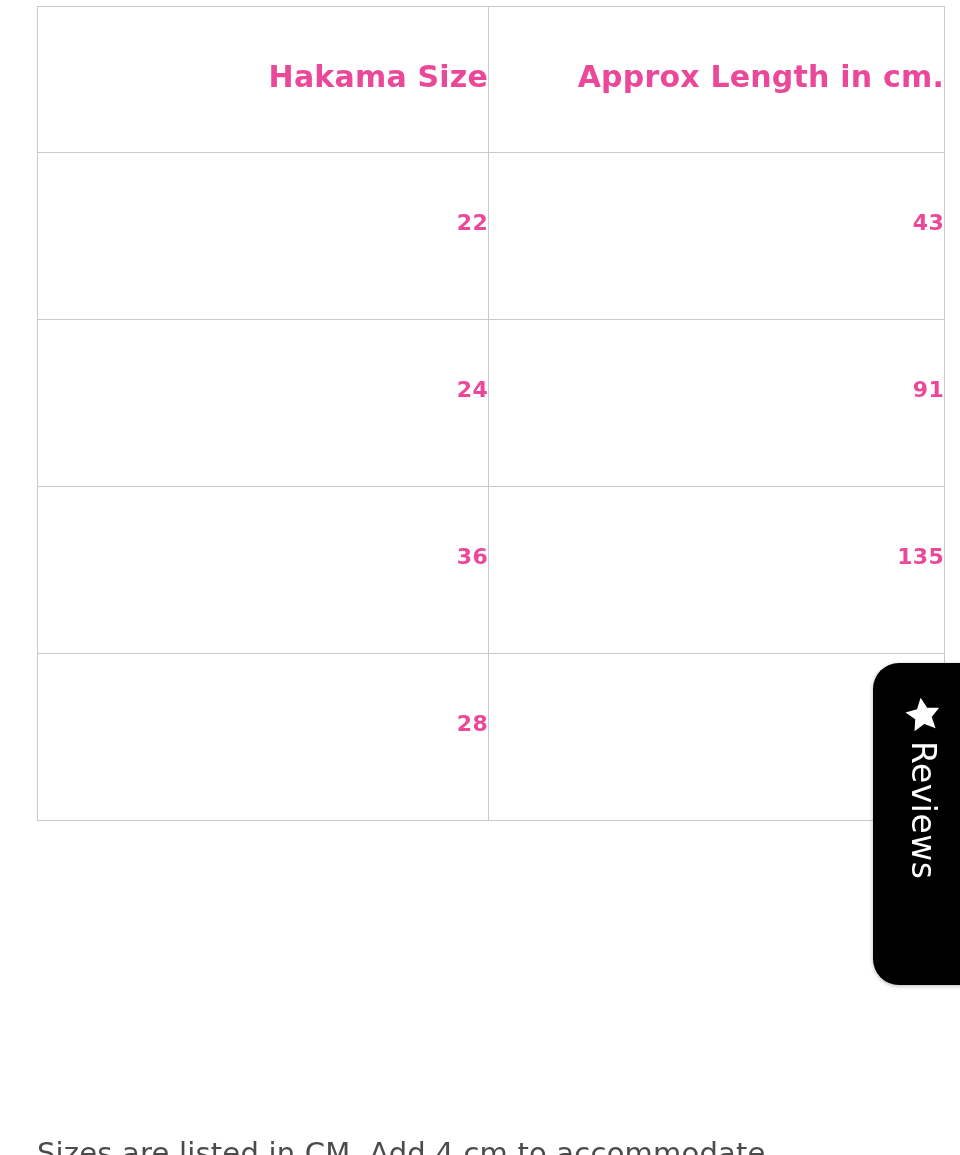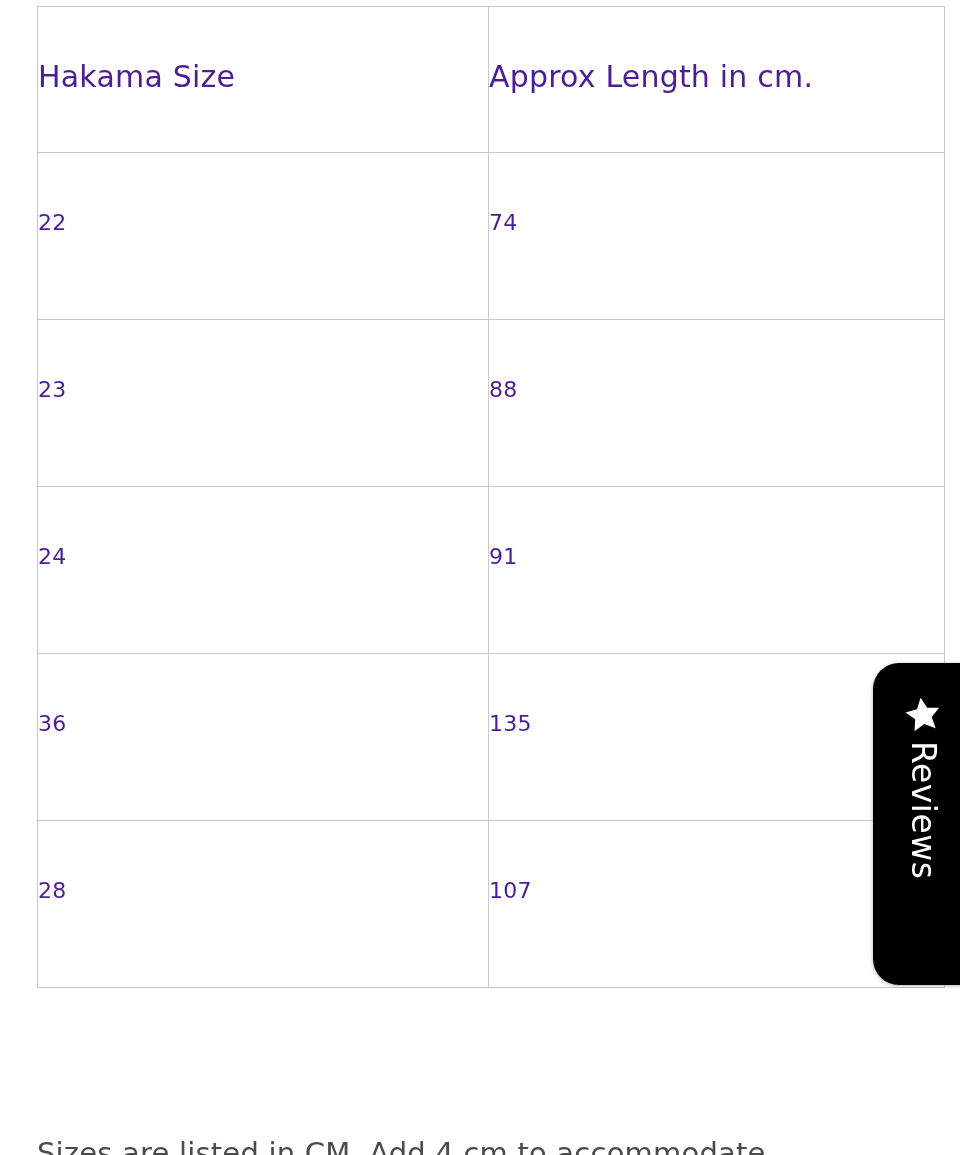--- a/index.html
+++ b/index.html
@@ -36,23 +36,23 @@
     border-collapse: collapse;
     table-layout: fixed;
     background: #ffffff;
   }
   .size-table col.c1 { width: 451px; }
   .size-table col.c2 { width: 456px; }
 
   .size-table th,
   .size-table td {
     border: 1px solid #c9c9c9;
-    text-align: left;
-    color: #4c1d95;
-    font-weight: 400;
+    text-align: right;
+    color: #ec4899;
+    font-weight: 700;
     padding: 0;
     background: #ffffff;
     vertical-align: middle;
   }
 
   .size-table thead th {
     height: 139px;
     font-size: 30px;
     line-height: 1.2;
     letter-spacing: 0.2px;
@@ -135,25 +135,21 @@
     </colgroup>
     <thead>
       <tr>
         <th>Hakama Size</th>
         <th>Approx Length in cm.</th>
       </tr>
     </thead>
     <tbody>
       <tr>
         <td>22</td>
-        <td>74</td>
-      </tr>
-      <tr>
-        <td>23</td>
-        <td>88</td>
+        <td>43</td>
       </tr>
       <tr>
         <td>24</td>
         <td>91</td>
       </tr>
       <tr>
         <td>36</td>
         <td>135</td>
       </tr>
       <tr>

